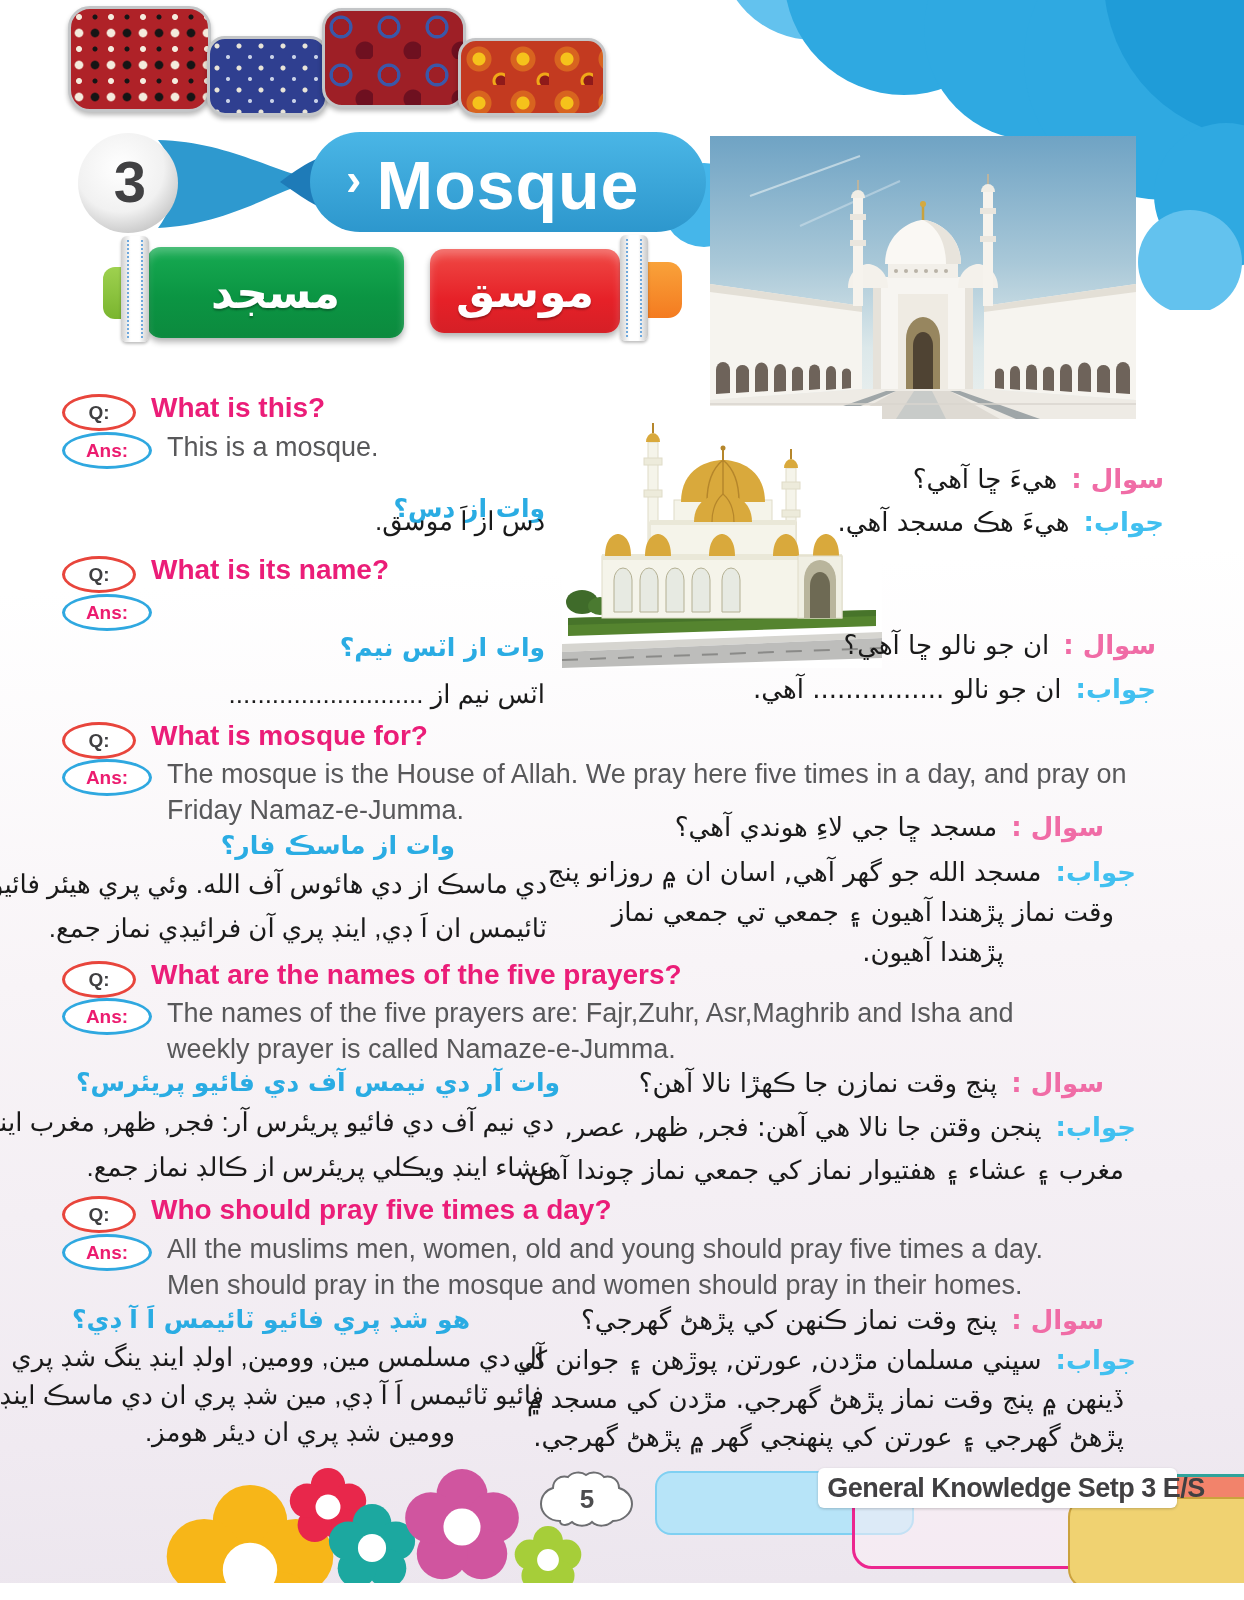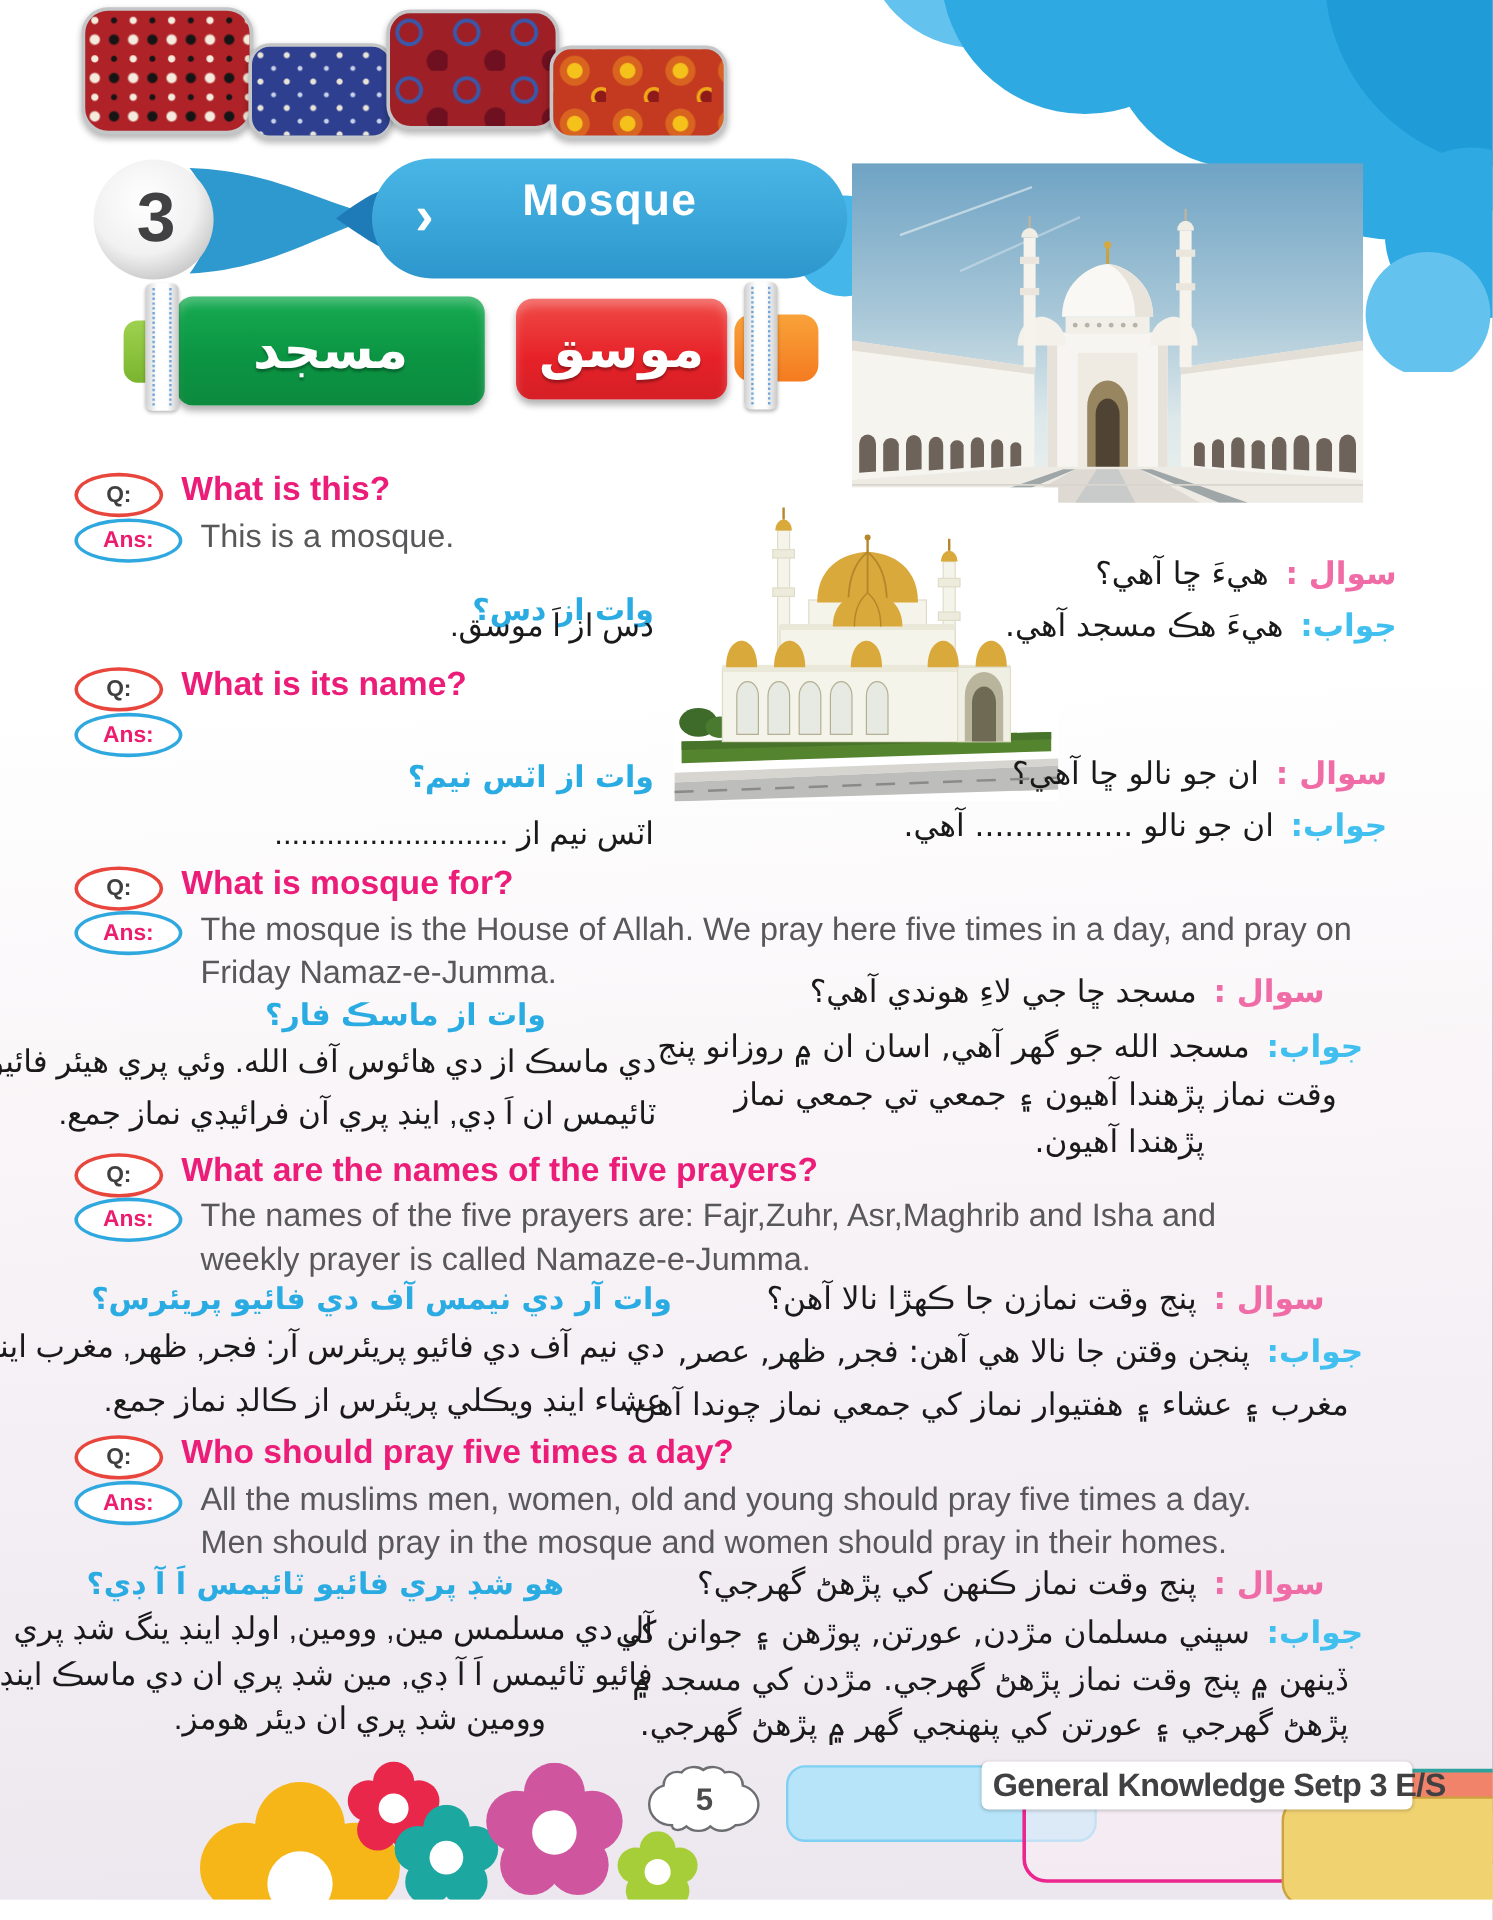--- a/index.html
+++ b/index.html
@@ -26,34 +26,34 @@
       radial-gradient(circle at 40px 40px,#6e1020 9px,rgba(0,0,0,0) 10px),
       radial-gradient(circle at 40px 40px,#ffffff 2px,rgba(0,0,0,0) 3px);
     background-size:48px 48px;}
   #tile4{left:458px;top:38px;width:142px;height:72px;border-radius:18px;background-color:#c33a20;
     background-image:radial-gradient(circle at 18px 18px,#f5c21b 6px,#d8641f 7px,#d8641f 12px,rgba(0,0,0,0) 13px),
       radial-gradient(circle at 40px 40px,#8f1a1a 5px,#f0a818 6px,#f0a818 8px,rgba(0,0,0,0) 9px);
     background-size:44px 44px;}
   
   #chapterNum{left:98px;top:148px;width:64px;text-align:center;font-size:58px;font-weight:bold;color:#414143;}
   #chevron{left:346px;top:152px;font-size:46px;font-weight:bold;color:#ffffff;}
-  #pageTitle{left:368px;top:146px;width:280px;text-align:center;font-size:37px;font-weight:bold;color:#ffffff;letter-spacing:1px;}
+  #pageTitle{left:368px;top:146px;width:280px;text-align:center;font-size:68px;font-weight:bold;color:#ffffff;letter-spacing:1px;}
   
   .cap{position:absolute;}
   #capLime{left:103px;top:267px;width:50px;height:52px;border-radius:12px;background:linear-gradient(180deg,#9ed14f,#7ab52f);}
   #capOrange{left:612px;top:262px;width:70px;height:56px;border-radius:14px;background:linear-gradient(180deg,#f9a23a,#f47b20);}
   .roller{position:absolute;width:28px;height:106px;border-radius:6px;
     background:linear-gradient(90deg,#cfcfcf,#ffffff 35%,#ffffff 65%,#c8c8c8);
     box-shadow:0 2px 3px rgba(0,0,0,.25);}
   .roller::before,.roller::after{content:"";position:absolute;top:4px;bottom:4px;border-left:2px dotted #6fa8dc;}
   .roller::before{left:6px;} .roller::after{right:6px;}
   .scroll{position:absolute;border-radius:14px;display:flex;align-items:center;justify-content:center;
     box-shadow:0 4px 6px rgba(0,0,0,.3), inset 0 6px 8px rgba(255,255,255,.25);}
   #scrollGreen{left:147px;top:247px;width:257px;height:91px;background:linear-gradient(180deg,#17ab52,#0b9543 55%,#0c8a3e);}
-  #scrollRed{left:430px;top:249px;width:176px;height:84px;background:linear-gradient(180deg,#f04b46,#e62128 60%,#d51f26);}
+  #scrollRed{left:430px;top:249px;width:190px;height:84px;background:linear-gradient(180deg,#f04b46,#e62128 60%,#d51f26);}
   .scroll-label{color:#ffffff;font-weight:bold;font-size:44px;font-family:"DejaVu Sans",sans-serif;text-shadow:0 2px 2px rgba(0,0,0,.3);}
   
   .en-row{position:absolute;left:62px;display:flex;gap:15px;align-items:flex-start;z-index:6;}
   .badge{flex:0 0 auto;display:flex;align-items:center;justify-content:center;height:31px;border-radius:50%;
     background:#fff;font-weight:bold;font-size:19px;}
   .badge.q{width:68px;border:3px solid #e8453c;color:#3f3f41;}
   .badge.a{width:84px;border:3px solid #2fa8e0;color:#ec1c6f;}
   .q-text{color:#eb1d78;font-weight:bold;font-size:28px;margin-top:-2px;white-space:nowrap;text-align:right;}
   .a-lines{color:#58585a;font-size:27px;line-height:36px;margin-top:-3px;white-space:nowrap;}
   

